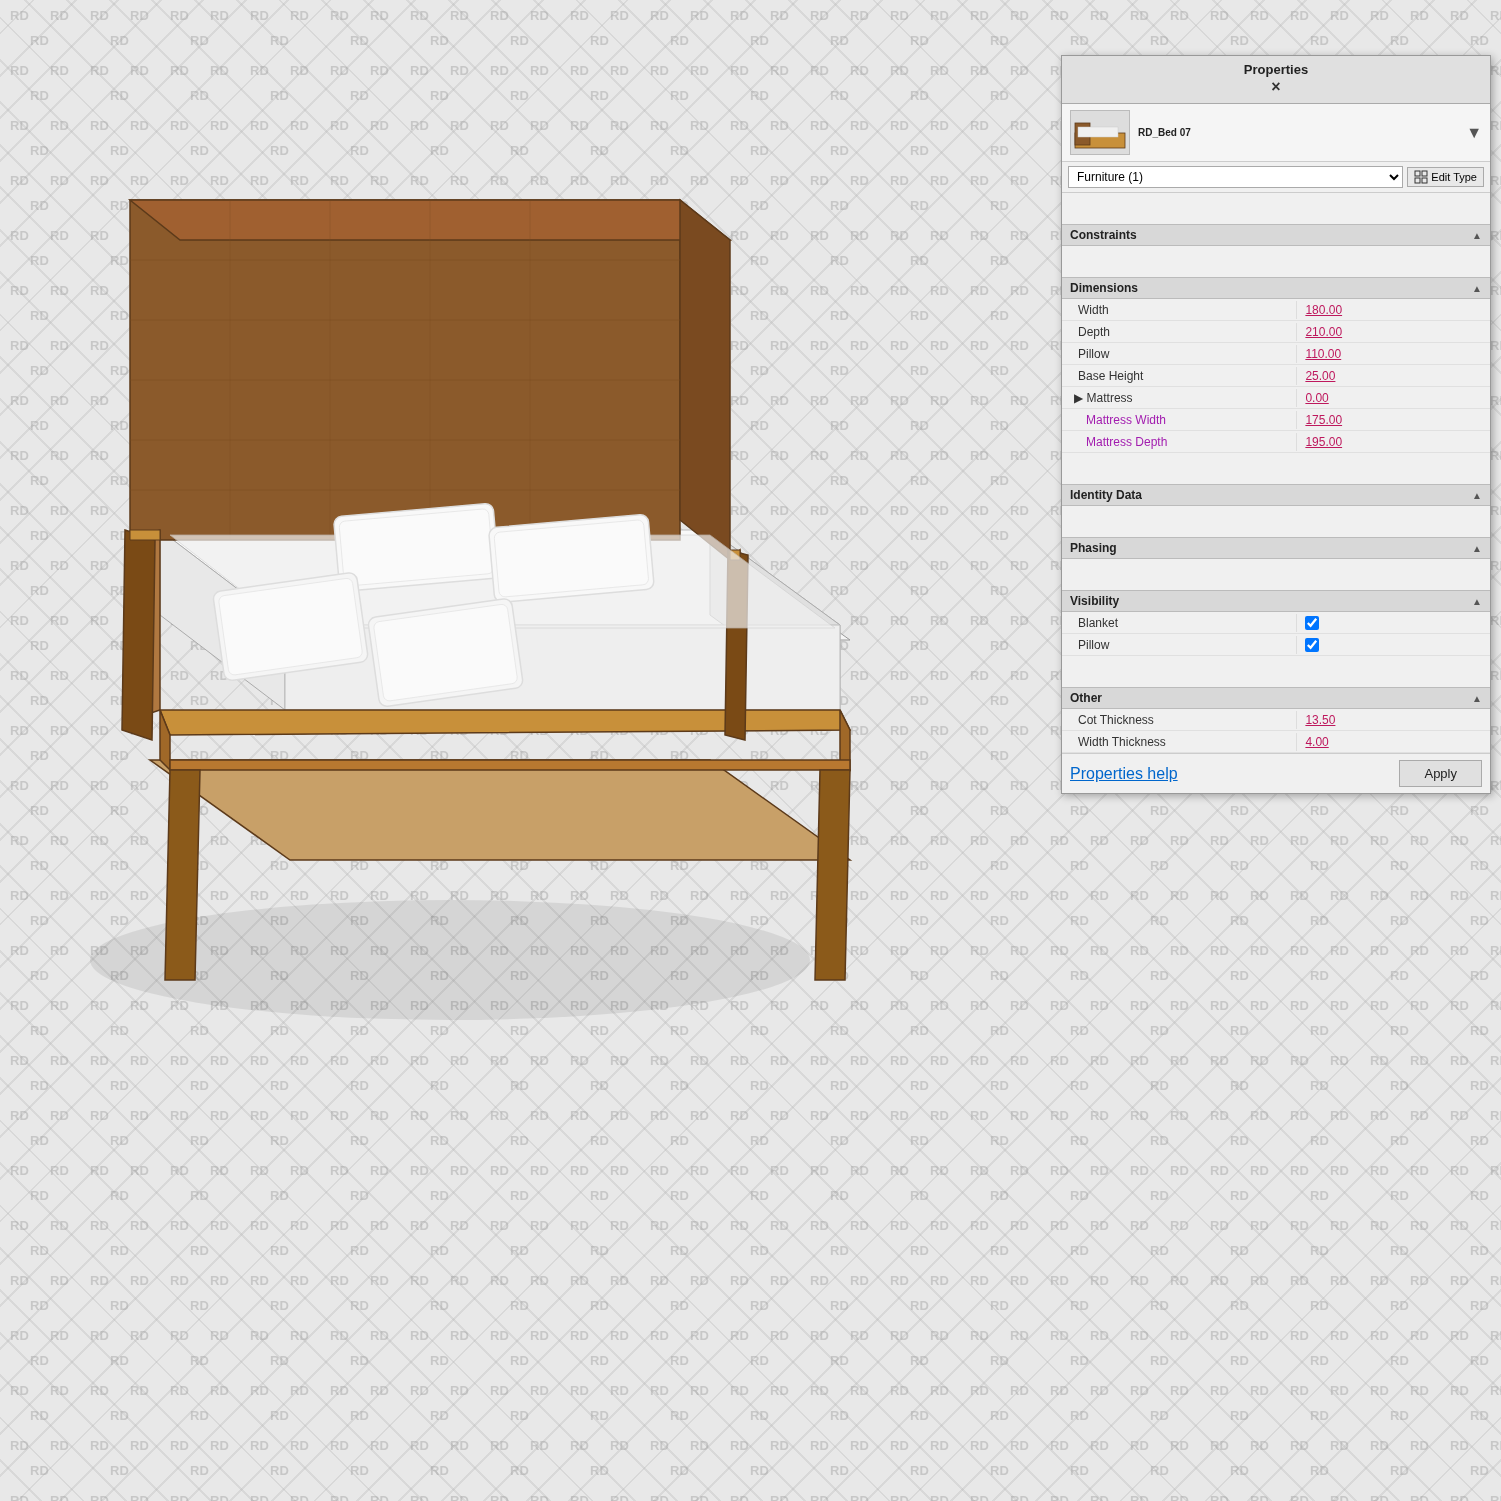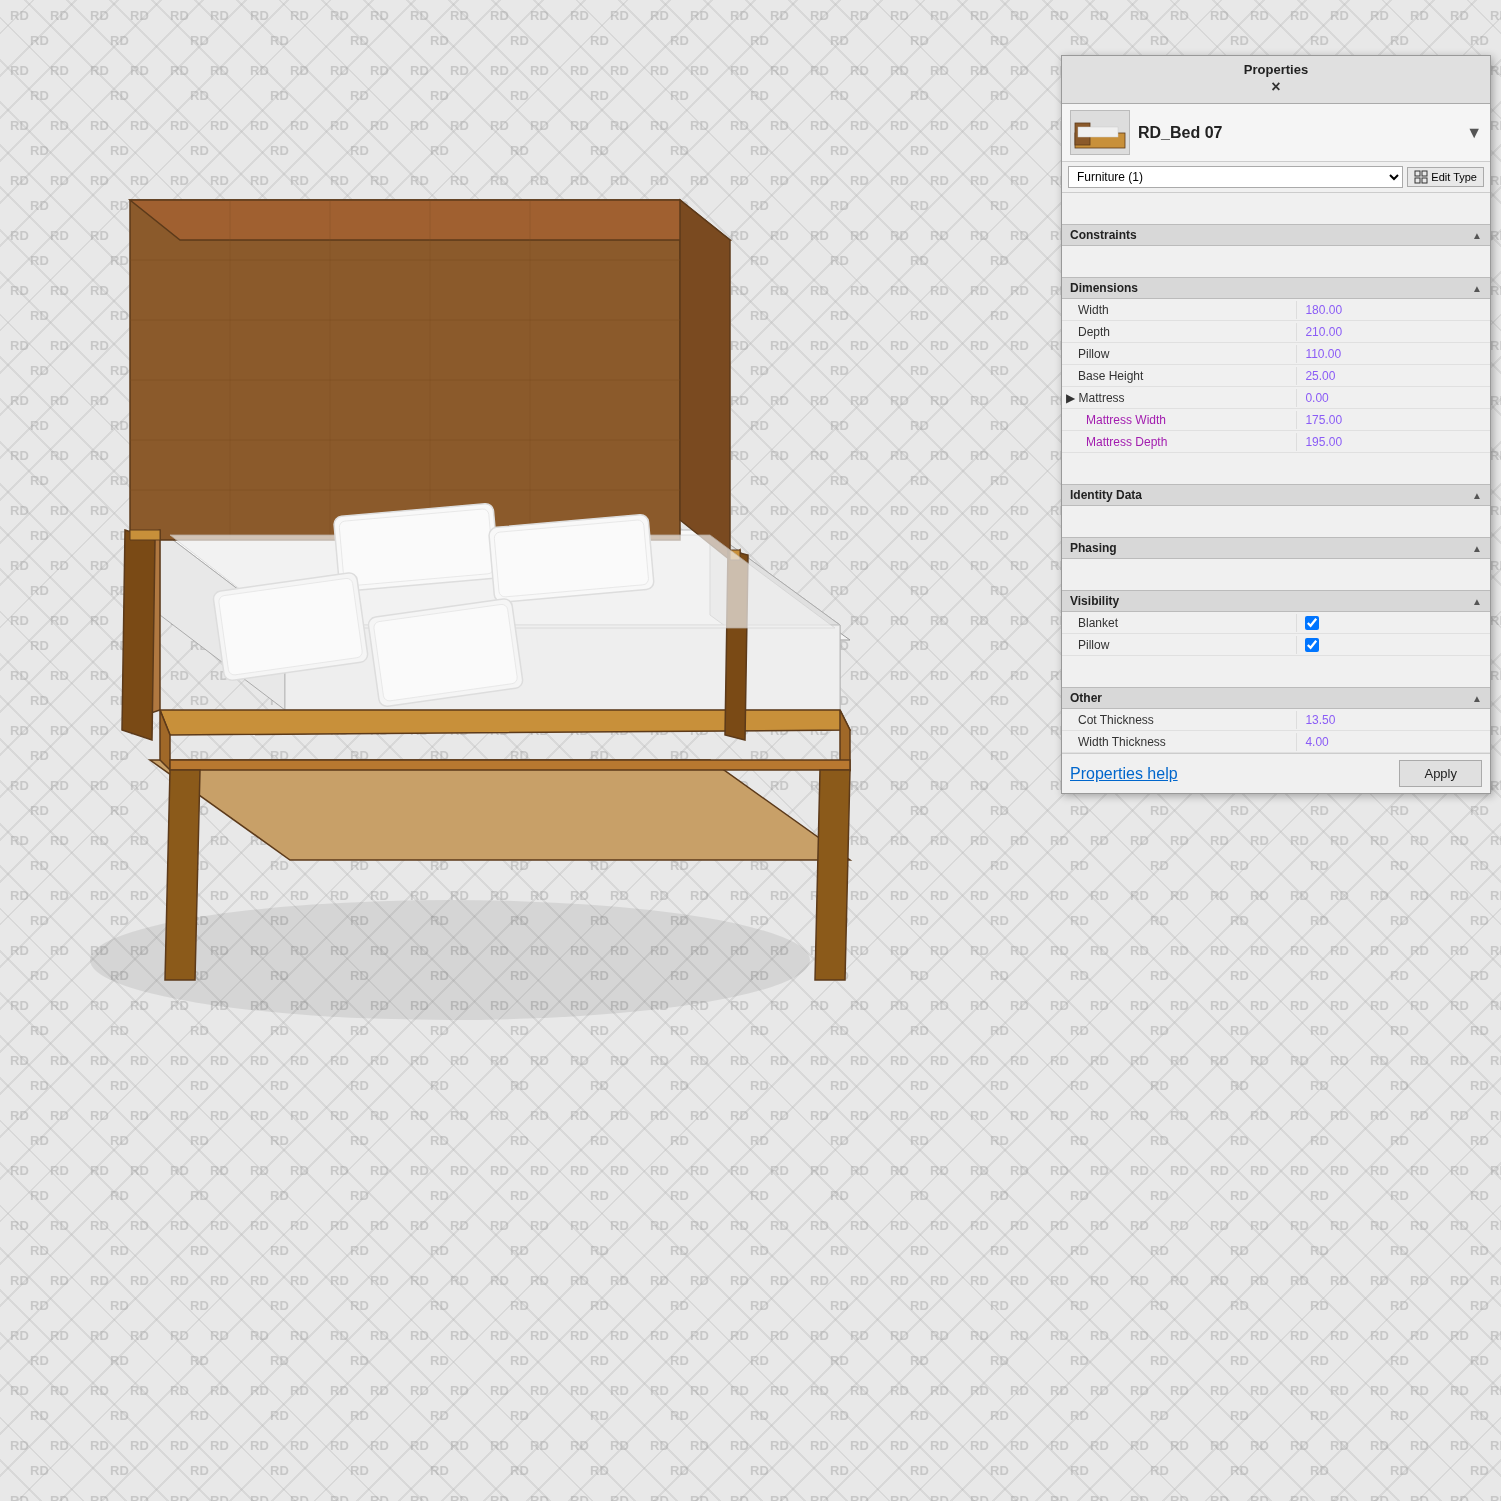--- a/index.html
+++ b/index.html
@@ -87,21 +87,21 @@
       height: 45px;
       background: #ddd;
       border: 1px solid #bbb;
       display: flex;
       align-items: center;
       justify-content: center;
       overflow: hidden;
     }
 
     .object-name {
-      font-size: 16px;
+      font-size: 10px;
       font-weight: bold;
       flex: 1;
     }
 
     .dropdown-arrow {
       color: #555;
       font-size: 16px;
     }
 
     
@@ -175,25 +175,26 @@
     }
 
     .prop-label.mattress-label {
       padding-left: 20px;
     }
 
     .prop-value {
       flex: 1;
       padding: 2px 8px;
       font-size: 12px;
-      color: #8b5cf6;
+      color: #be185d;
+      text-decoration: underline;
     }
 
     .prop-row.mattress-parent .prop-label {
-      padding-left: 4px;
+      padding-left: 12px;
     }
 
     
     .checkbox-cell {
       flex: 1;
       padding: 2px 8px;
       display: flex;
       align-items: center;
     }
 

